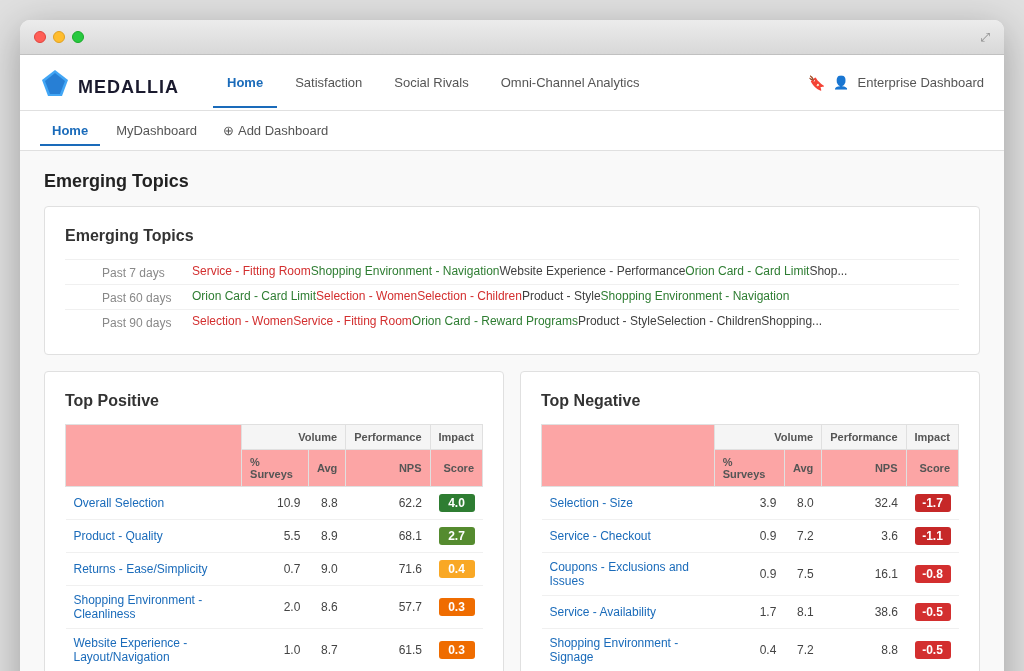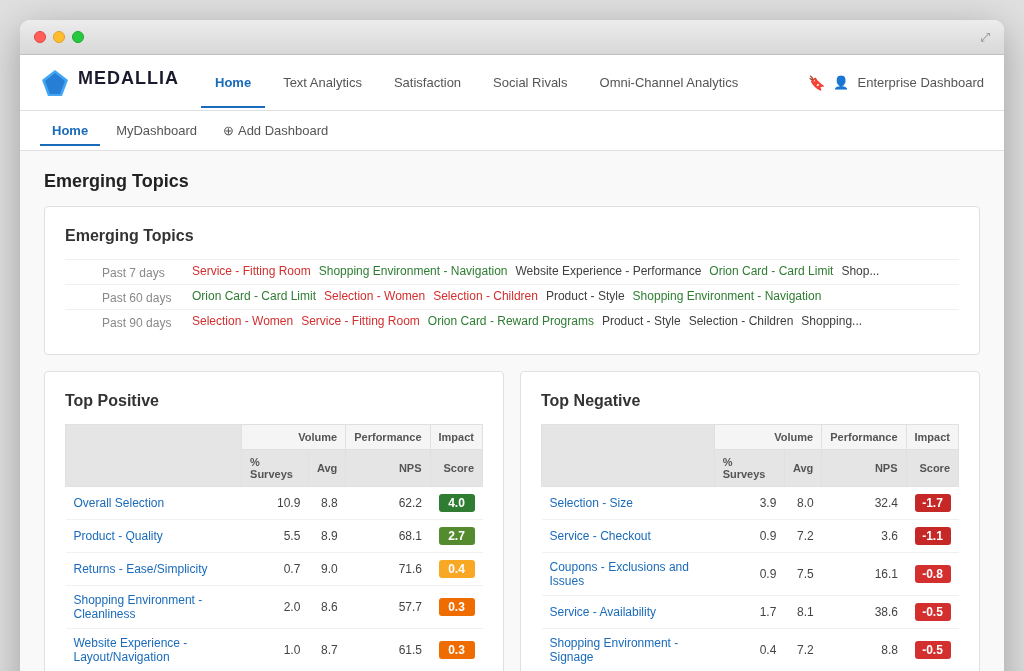--- a/index.html
+++ b/index.html
@@ -46,23 +46,23 @@
     .navbar {
       display: flex;
       align-items: center;
       padding: 0 20px;
       border-bottom: 1px solid #e0e0e0;
       height: 56px;
       background: #fff;
     }
     .logo {
       display: flex;
-      align-items: flex-start;
+      align-items: flex-end;
       gap: 8px;
-      margin-right: 22px;
+      margin-right: 34px;
     }
     .logo-diamond {
       width: 30px;
       height: 30px;
     }
     .logo-text {
       font-size: 18px;
       font-weight: 800;
       color: #1a1a2e;
       letter-spacing: 1px;
@@ -172,21 +172,20 @@
     .topics-label {
       min-width: 90px;
       font-size: 12px;
       color: #888;
       padding-top: 2px;
       margin-left: 37px;
     }
     .topics-chips {
       display: flex;
       flex-wrap: nowrap;
-      gap: 8px;
       overflow: hidden;
       flex: 1;
     }
     .chip {
       font-size: 12px;
       white-space: nowrap;
       cursor: pointer;
     }
     .chip-red { color: #d32f2f; }
     .chip-green { color: #2e7d32; }
@@ -199,21 +198,21 @@
     .col-half {
       flex: 1;
     }
     
     .data-table {
       width: 100%;
       border-collapse: collapse;
       font-size: 12px;
     }
     .data-table thead tr {
-      background: #e5e5e5;
+      background: #fca5a5;
     }
     .data-table th {
       padding: 6px 8px;
       text-align: right;
       font-weight: 600;
       color: #555;
       font-size: 11px;
       border: 1px solid #e0e0e0;
     }
     .data-table th:first-child {
@@ -274,21 +273,20 @@
     <div class="navbar">
       <div class="logo">
         <svg class="logo-diamond" viewBox="0 0 30 30">
           <polygon points="15,2 28,12 22,28 8,28 2,12" fill="#2196F3" opacity="0.85"></polygon>
           <polygon points="15,5 25,13 20,26 10,26 5,13" fill="#1565C0" opacity="0.6"></polygon>
         </svg>
         <span class="logo-text">MEDALLIA</span>
       </div>
       <div class="nav-links">
         <div class="nav-link active">Home</div>
-        <div class="nav-link">Text Analytics</div>
         <div class="nav-link">Satisfaction</div>
         <div class="nav-link">Social Rivals</div>
         <div class="nav-link">Omni-Channel Analytics</div>
       </div>
       <div class="nav-right">
         <span class="bookmark-icon">🔖</span>
         <span>👤</span>
         <span>Enterprise Dashboard</span>
       </div>
     </div>

